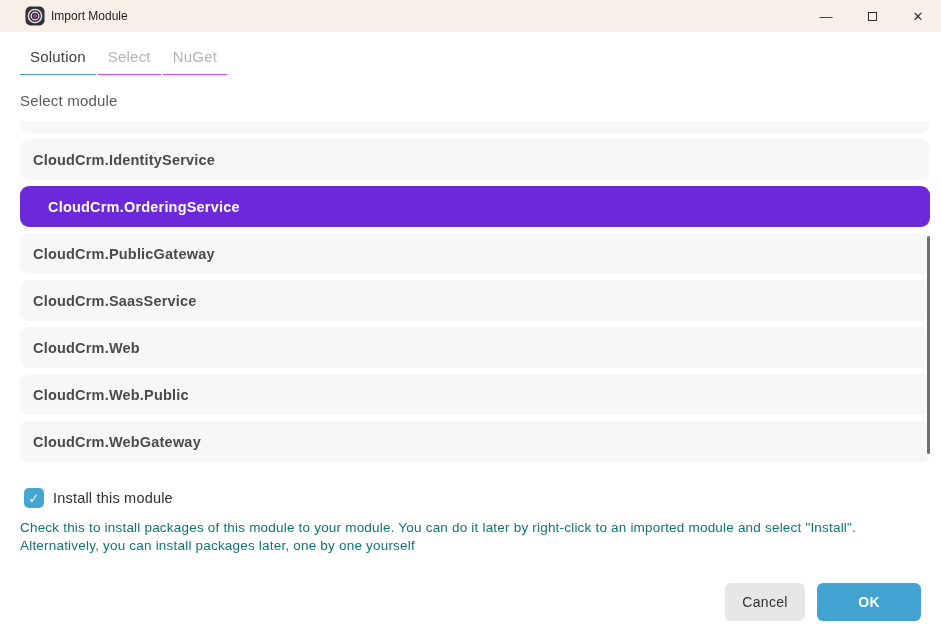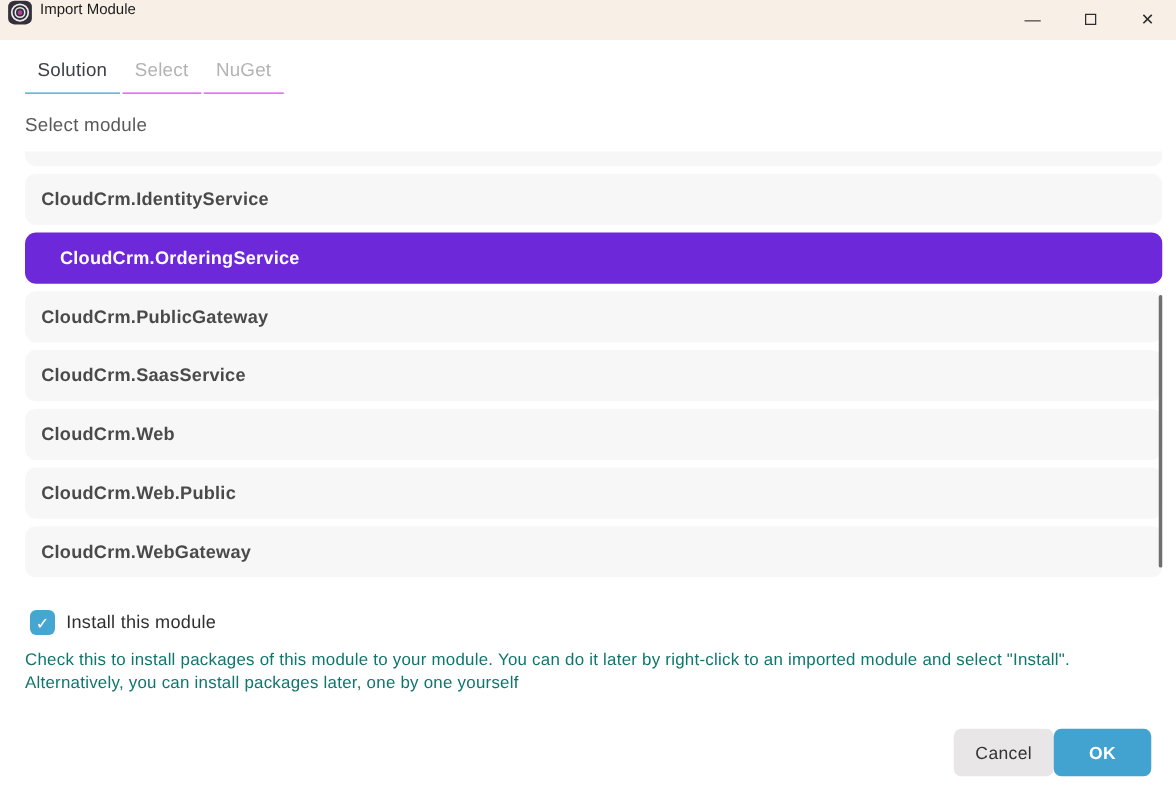--- a/index.html
+++ b/index.html
@@ -8,21 +8,21 @@
     font-family:"Liberation Sans", sans-serif;
     background:#ffffff;
     color:#3f3f3f;
     outline:1px solid #b9b3a9;
     overflow:hidden;
     position:relative;
   }
   
   .titlebar {
     height:32px; background:#f8f0e6;
-    display:flex; 
+    display:flex; align-items:center;padding-left:19px;
   }
   .app-icon { width:20px; height:20px; margin-left:6px; flex:0 0 auto; }
   .title-text { font-size:12px; color:#1c1c1c; margin-left:6px; flex:1 1 auto; }
   .win-controls { display:flex; height:30px; }
   .win-btn {
     width:46px; height:30px; display:flex; align-items:center; justify-content:center;
     font-size:13px; color:#2e2e2e; cursor:default;
   }
   .max-box { width:9px; height:9px; border:1px solid #2e2e2e; display:inline-block; }
   
@@ -59,29 +59,29 @@
     color:#ffffff; font-size:13px; cursor:pointer; flex:0 0 auto;
   }
   .install-label { margin-left:9px; font-size:14.5px; color:#303030; letter-spacing:.2px; }
   .description {
     margin:11px 20px 0 20px; max-width:900px;
     font-size:13.5px; line-height:18px; color:#0f766e; letter-spacing:.2px;
   }
   
   .footer {
     position:absolute; right:20px; bottom:23px;
-    display:flex; 
+    display:flex; gap:12px;
   }
   .btn {
     height:38px; border:none; border-radius:6px; font-family:inherit;
     font-size:14px; letter-spacing:.3px; cursor:pointer;
     display:flex; align-items:center; justify-content:center;
   }
   .btn-cancel { width:80px; background:#e8e6e7; color:#333333; }
-  .btn-ok { width:78px; background:#43a3d0; color:#ffffff; font-weight:bold; }
+  .btn-ok { width:104px; background:#43a3d0; color:#ffffff; font-weight:bold; }
 </style>
 </head>
 <body>
 
 <div class="titlebar">
   <svg class="app-icon" viewBox="0 0 20 20">
     <rect x="0.5" y="0.5" width="19" height="19" rx="5" fill="#342f3b"></rect>
     <circle cx="10" cy="10" r="6.6" fill="none" stroke="#e9e9e9" stroke-width="1.4"></circle>
     <circle cx="10" cy="10" r="3.8" fill="none" stroke="#e9e9e9" stroke-width="1.2"></circle>
     <circle cx="10" cy="10" r="1.9" fill="#b23c9d"></circle>

